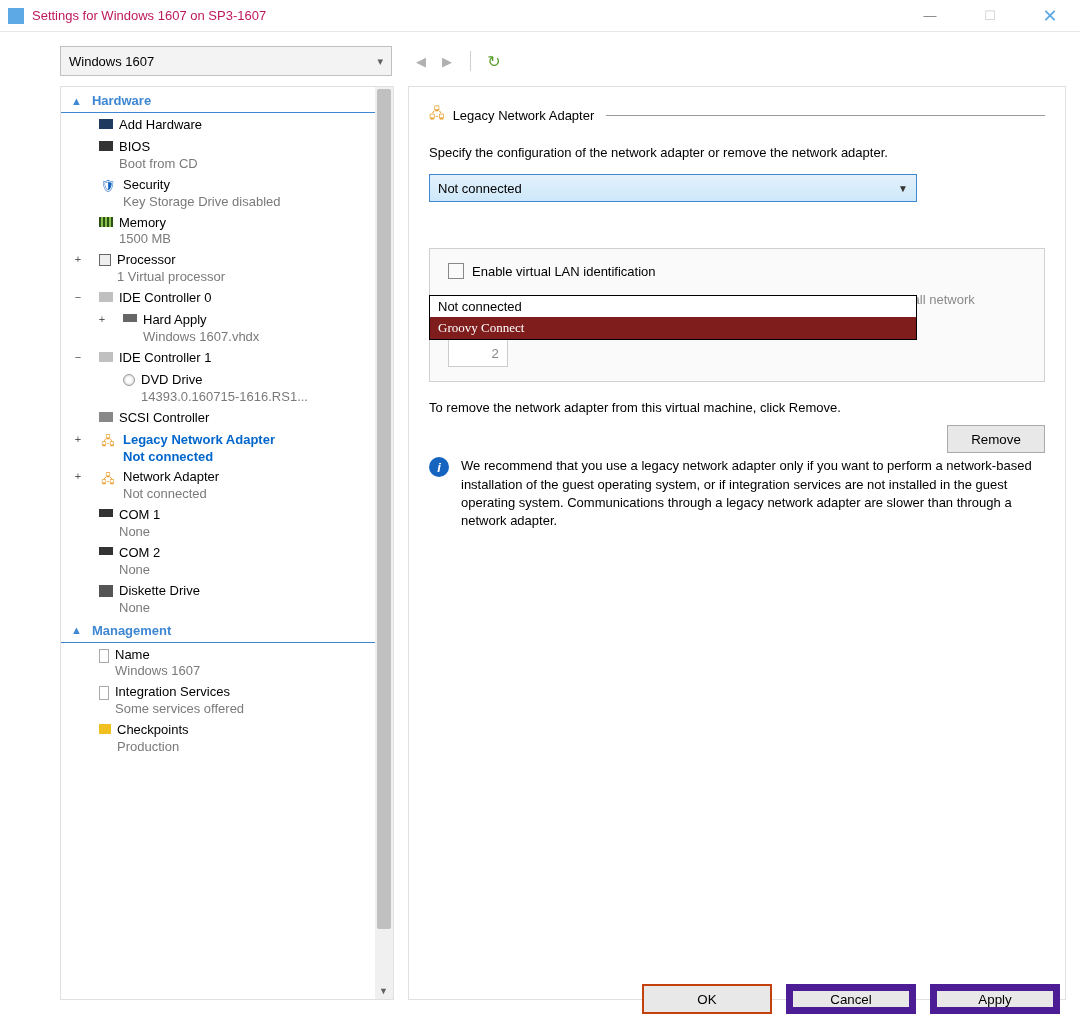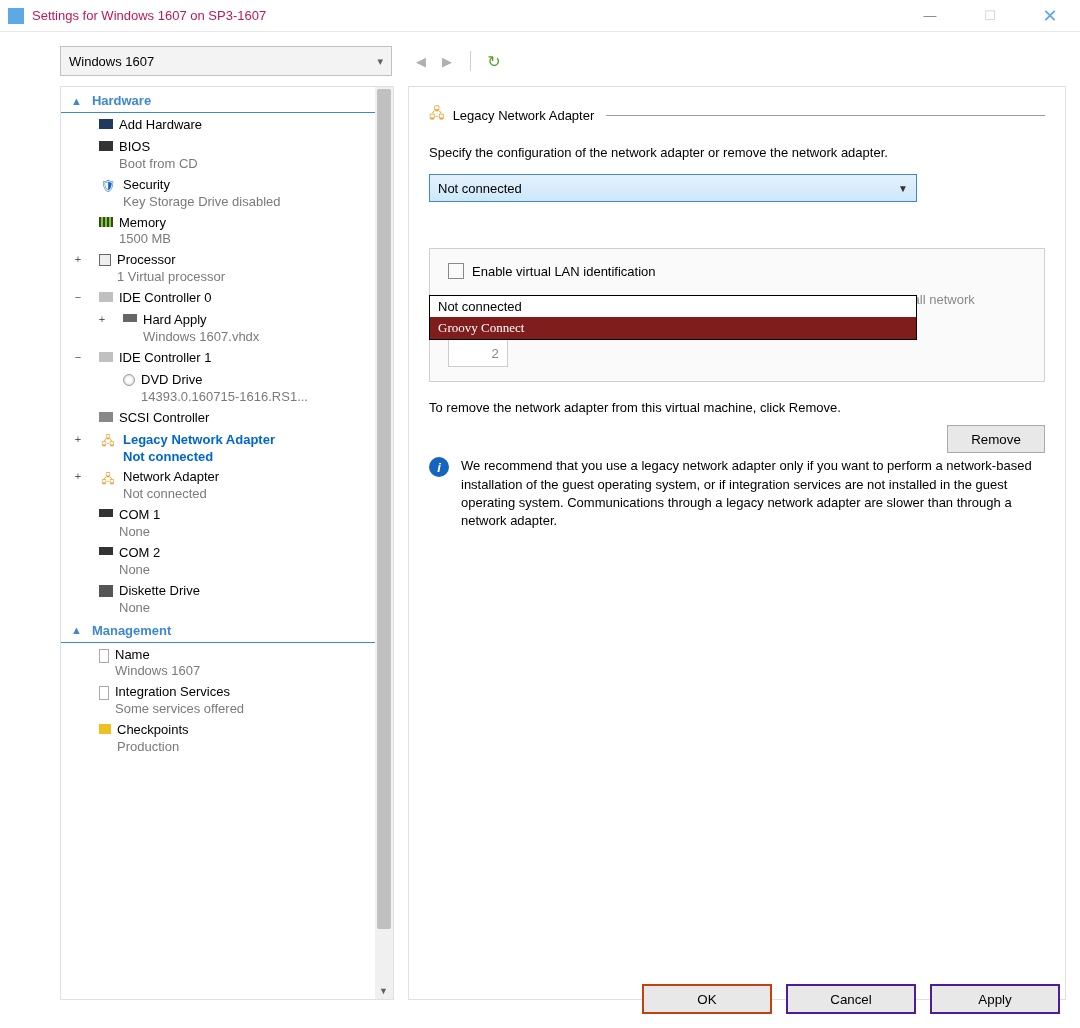--- a/index.html
+++ b/index.html
@@ -86,21 +86,21 @@
 
 .remove-row { margin-top: 18px; }
 .remove-btn { float: right; width: 98px; height: 28px; border: 1px solid #aaa; background: #e8e8e8; margin-top: 10px; cursor: pointer; }
 
 .info-row { clear: both; display: flex; margin-top: 18px; padding-top: 4px; }
 .info-icon { width: 20px; height: 20px; border-radius: 50%; background: #1565c0; color: #fff; display: flex; align-items: center; justify-content: center; font-style: italic; font-weight: bold; font-size: 13px; margin-right: 12px; flex-shrink: 0; }
 .info-text { line-height: 1.4; }
 
 
 .bottom { position: absolute; bottom: 14px; right: 20px; display: flex; gap: 14px; }
-.dlg-btn { width: 130px; height: 30px; border: 2px solid #4c1d95; background: #e8e8e8; cursor: pointer; }
+.dlg-btn { width: 130px; height: 30px; border: 7px solid #4c1d95; background: #e8e8e8; cursor: pointer; }
 .dlg-btn.primary { border: 2px solid #c2410c; }
 </style>
 </head>
 <body>
 
 <div class="titlebar">
   <span class="title-icon"></span>
   <span class="title-text">Settings for Windows 1607 on SP3-1607</span>
   <div class="win-controls">
     <div class="win-btn">—</div>

